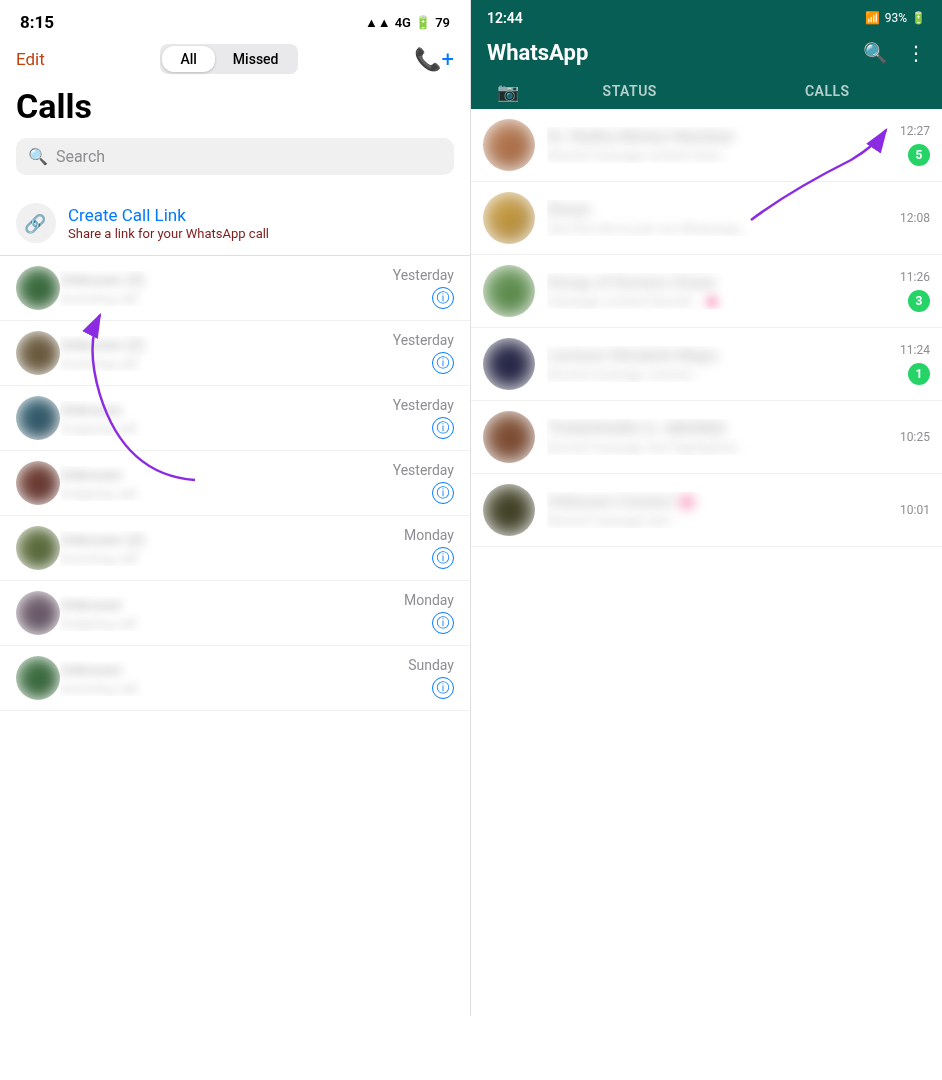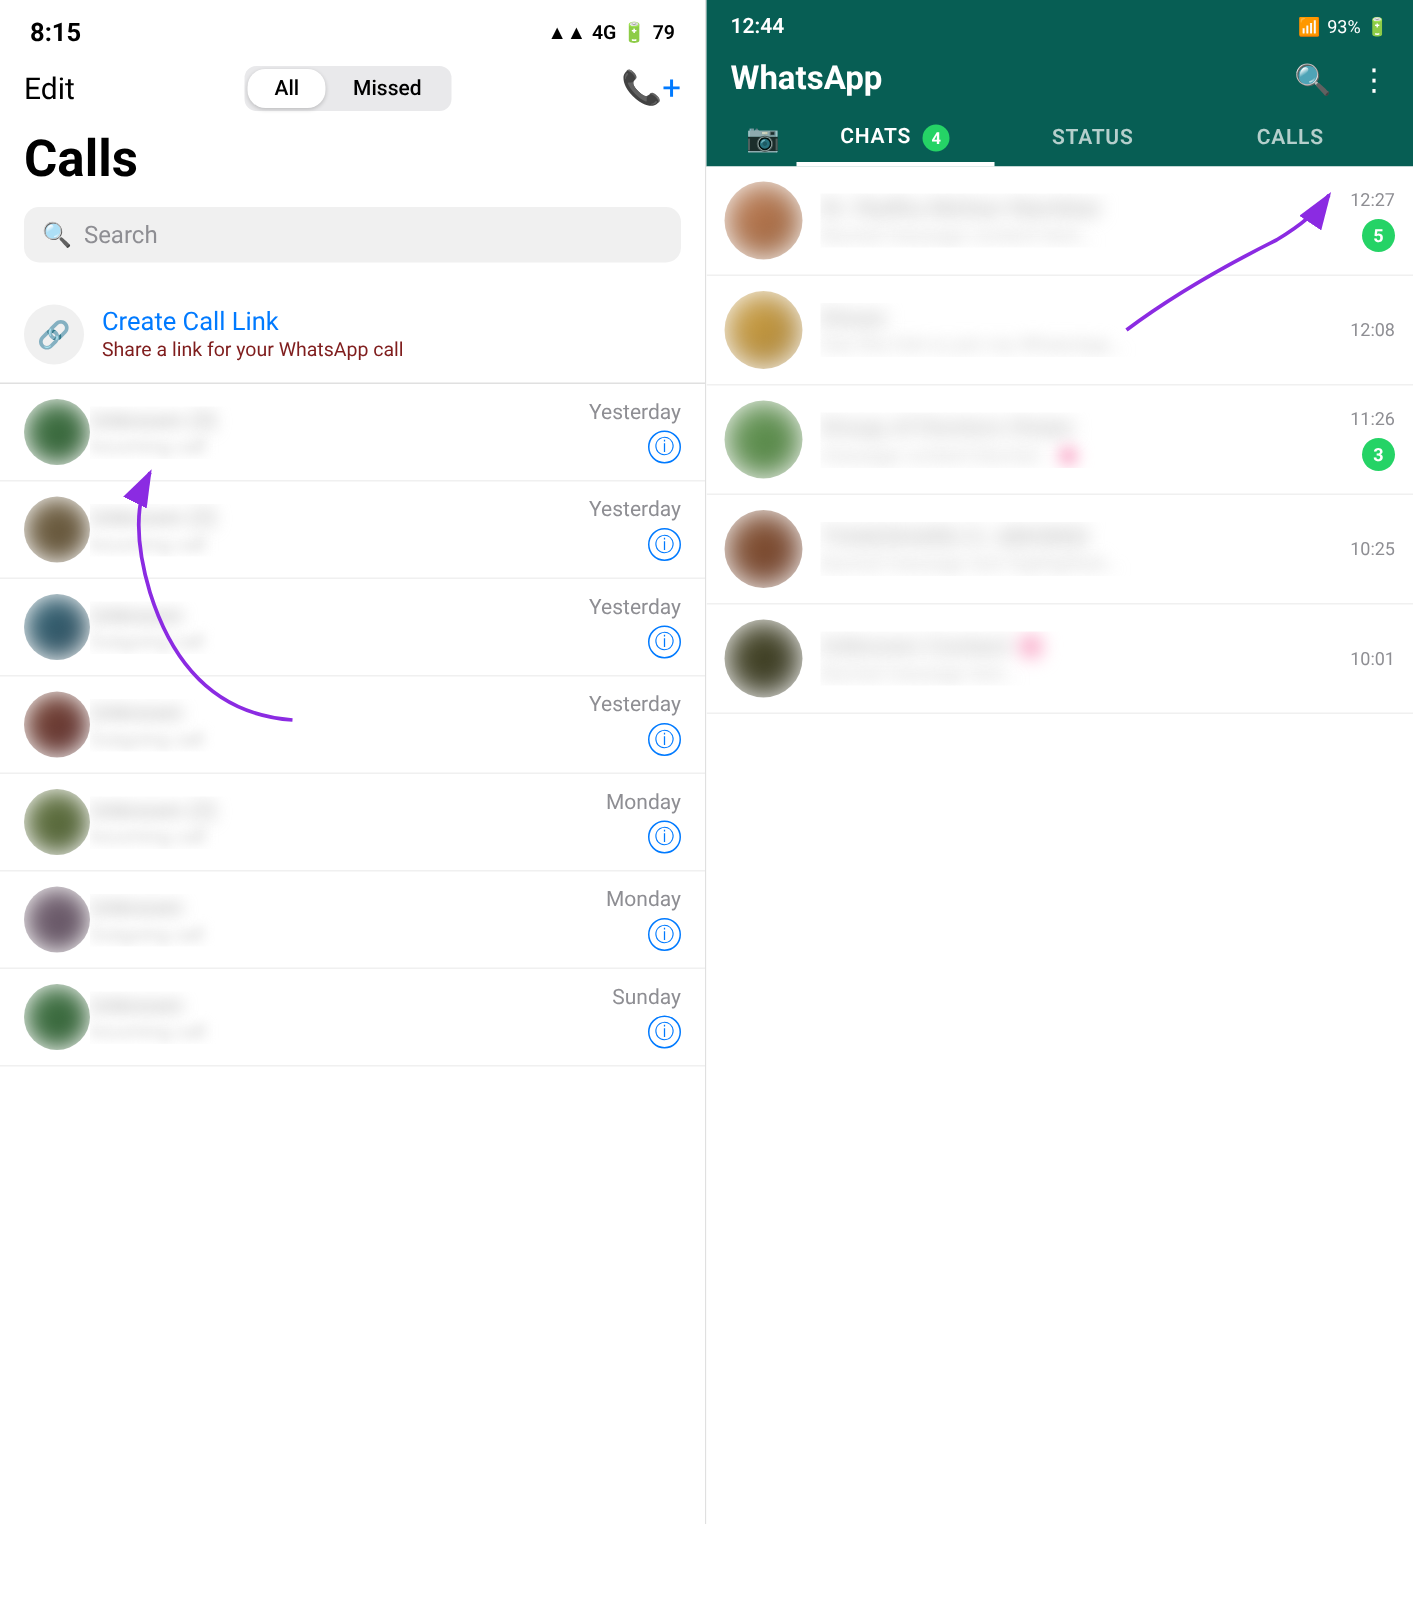--- a/index.html
+++ b/index.html
@@ -47,22 +47,22 @@
     }
 
     .left-header {
       display: flex;
       justify-content: space-between;
       align-items: center;
       padding: 4px 16px 8px;
     }
 
     .edit-btn {
-      color: #000000;
-      font-size: 20px;
+      color: #c2410c;
+      font-size: 17px;
       cursor: pointer;
     }
 
     .segment-control {
       display: flex;
       background: #e9e9eb;
       border-radius: 8px;
       padding: 2px;
     }
 
@@ -597,24 +597,20 @@
     <div class="whatsapp-title-row">
       <span class="whatsapp-title">WhatsApp</span>
       <div class="whatsapp-icons">
         <span class="whatsapp-icon">🔍</span>
         <span class="whatsapp-icon">⋮</span>
       </div>
     </div>
 
     <div class="whatsapp-tabs">
       <div class="tab-camera">📷</div>
-      <div class="whatsapp-tab active">
-        <span>CHATS</span>
-        <span class="badge">4</span>
-      </div>
       <div class="whatsapp-tab">
         <span>STATUS</span>
       </div>
       <div class="whatsapp-tab">
         <span>CALLS</span>
       </div>
     </div>
   </div>
 
   <div class="chat-list">
@@ -652,20 +648,33 @@
       <div class="chat-info">
         <div class="chat-name">Group of Doctors Orean</div>
         <div class="chat-msg">message content blurred... 🌸</div>
       </div>
       <div class="chat-right">
         <span class="chat-time">11:26</span>
         <div class="chat-badge">3</div>
       </div>
     </div>
 
+    <div class="chat-item">
+      <div class="chat-avatar">
+          <div class="chat-avatar-blur chat-avatar-c4"></div>
+        </div>
+      <div class="chat-info">
+        <div class="chat-name">Lecturer Dilrukshi Mapo</div>
+        <div class="chat-msg">blurred message content...</div>
+      </div>
+      <div class="chat-right">
+        <span class="chat-time">11:24</span>
+        <div class="chat-badge">1</div>
+      </div>
+    </div>
 
     <div class="chat-item">
       <div class="chat-avatar">
           <div class="chat-avatar-blur chat-avatar-c5"></div>
         </div>
       <div class="chat-info">
         <div class="chat-name">THAKSHARU S. ABHINSI</div>
         <div class="chat-msg">blurred message text highlighted...</div>
       </div>
       <div class="chat-right">

